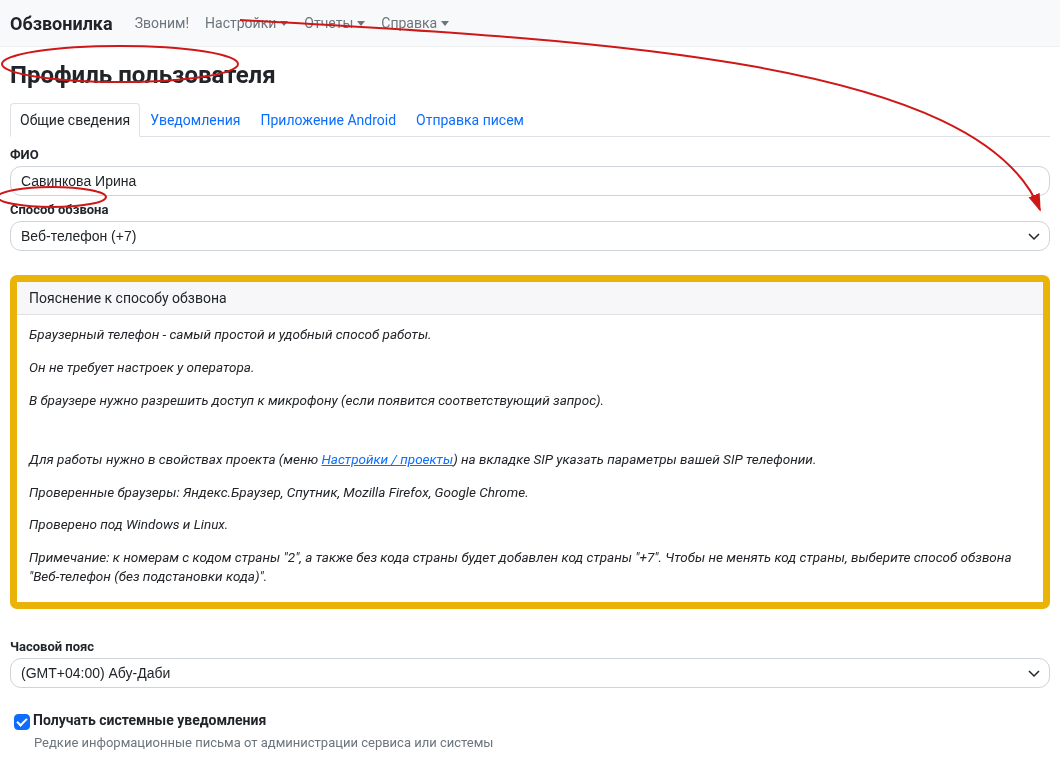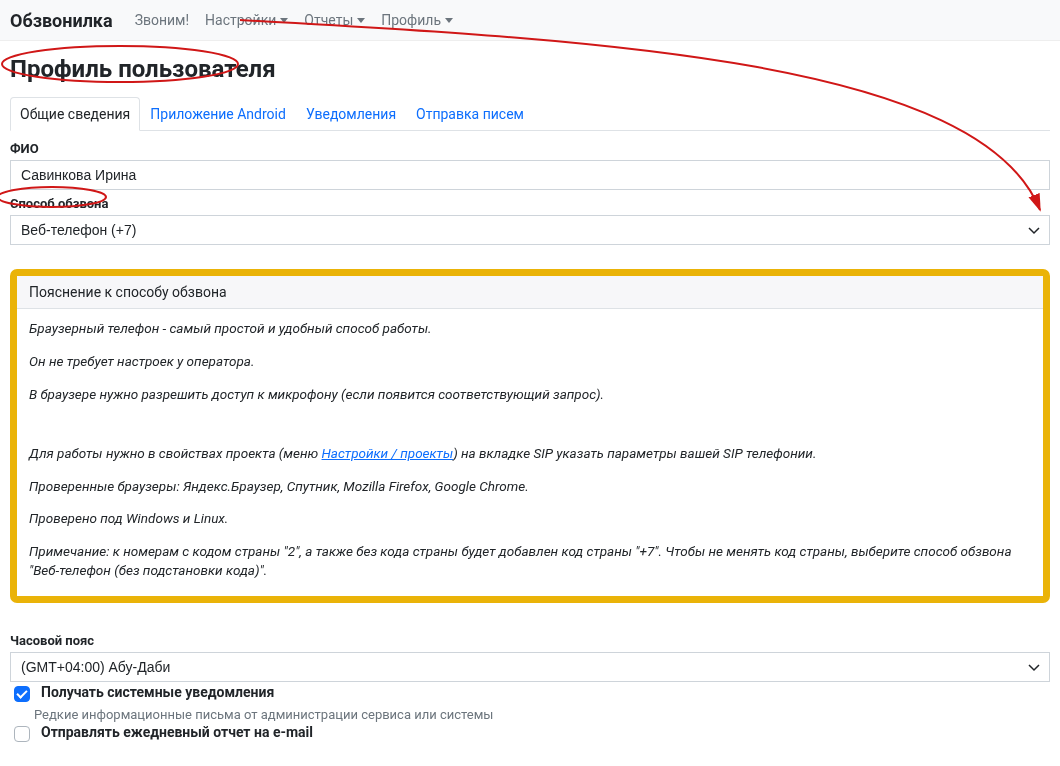--- a/index.html
+++ b/index.html
@@ -7,21 +7,21 @@
     margin: 0;
     font-family: -apple-system, BlinkMacSystemFont, "Segoe UI", Roboto, "Helvetica Neue", Arial, sans-serif;
     font-size: 14px;
     color: #212529;
     background: #fff;
     width: 1060px;
   }
   
   .navbar {
     background: #f8f9fa;
-    height: 41px;
+    height: 47px;
     display: flex;
     align-items: center;
     padding: 0 10px;
     border-bottom: 1px solid #eee;
   }
   .brand {
     font-weight: 700;
     font-size: 18px;
     margin-right: 14px;
   }
@@ -74,21 +74,21 @@
   }
   .form-label {
     font-weight: 700;
     font-size: 13px;
     margin: 8px 0 4px 0;
     display: block;
   }
   .form-control, .form-select {
     width: 100%;
     border: 1px solid #ced4da;
-    border-radius: 0;
+    border-radius: 11px;
     padding: 6px 10px;
     font-size: 14px;
     background: #fff;
     color: #212529;
   }
   .form-select {
     appearance: none;
     -webkit-appearance: none;
     background-image: none;
     position: relative;
@@ -120,22 +120,22 @@
   }
   .card-body p { margin: 0 0 14px 0; }
   .card-body a {
     color: #0d6efd;
     text-decoration: underline;
   }
   .section-gap { margin-top: 30px; }
   .check-row {
     display: flex;
     align-items: flex-start;
-    gap: 8px;
-    margin-top: 2px;
+    gap: 0;
+    margin-top: 24px;
   }
   .check-input {
     width: 16px;
     height: 16px;
     border-radius: 4px;
     border: 1px solid #adb5bd;
     appearance: none;
     -webkit-appearance: none;
     background: #fff;
     position: relative;
@@ -185,37 +185,37 @@
   </div>
   <div class="nav-link">
     <span>Отчеты</span>
     <span class="caret">
         <svg width="8" height="5" viewBox="0 0 8 5">
           <path d="M0 0 L4 5 L8 0 Z" fill="#6c757d"></path>
         </svg>
       </span>
   </div>
   <div class="nav-link">
-    <span>Профиль</span>
+    <span>Справка</span>
     <span class="caret">
         <svg width="8" height="5" viewBox="0 0 8 5">
           <path d="M0 0 L4 5 L8 0 Z" fill="#6c757d"></path>
         </svg>
       </span>
   </div>
   <div class="spacer"></div>
 </div>
 
 <div class="page">
   <div class="page-title">Профиль пользователя</div>
 
   <div class="tabs">
     <div class="tab active">Общие сведения</div>
+    <div class="tab">Уведомления</div>
     <div class="tab">Приложение Android</div>
-    <div class="tab">Уведомления</div>
     <div class="tab">Отправка писем</div>
   </div>
 
   <label class="form-label">ФИО</label>
   <input class="form-control" value="Савинкова Ирина" style="">
 
   <label class="form-label" style="margin-top:6px">Способ обзвона</label>
   <div class="select-wrap">
     <select class="form-select">
       <option selected="">Веб-телефон (+7)</option>

